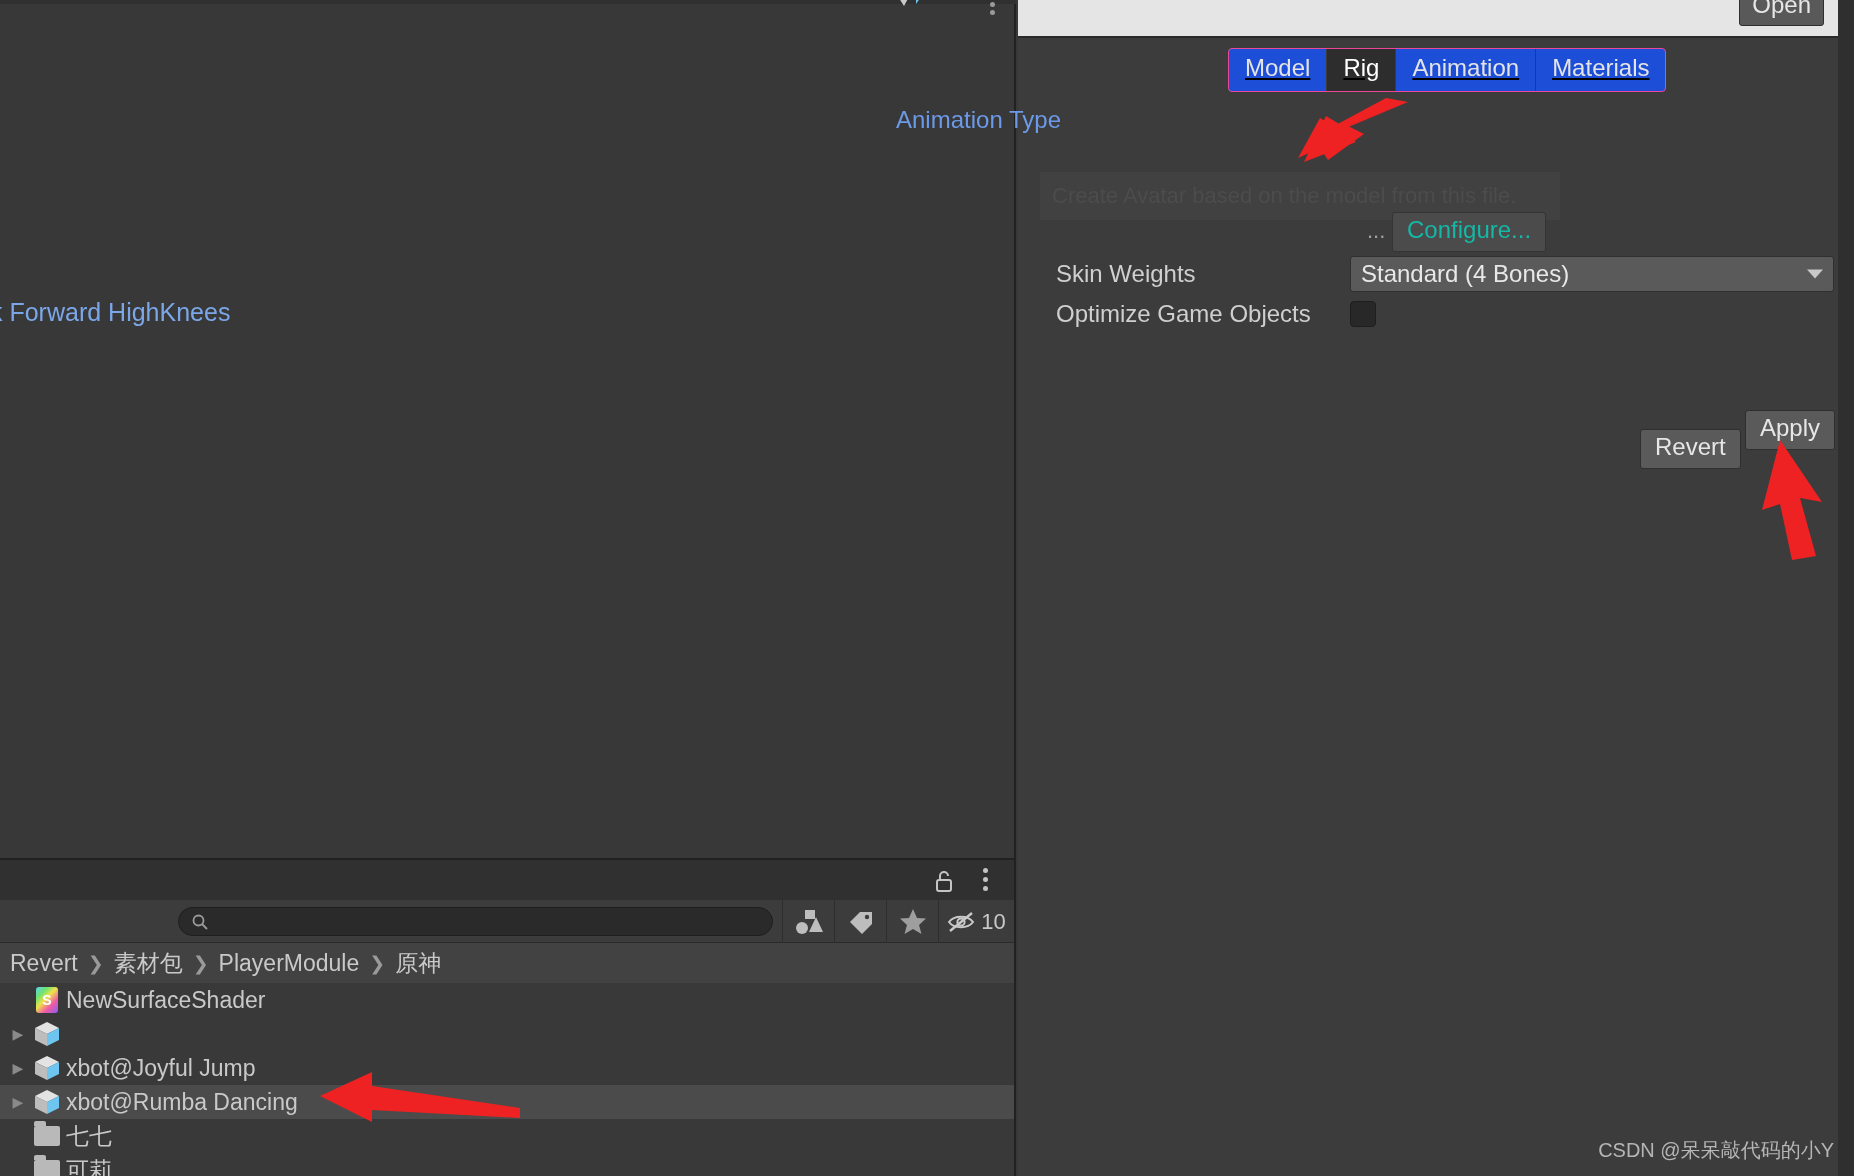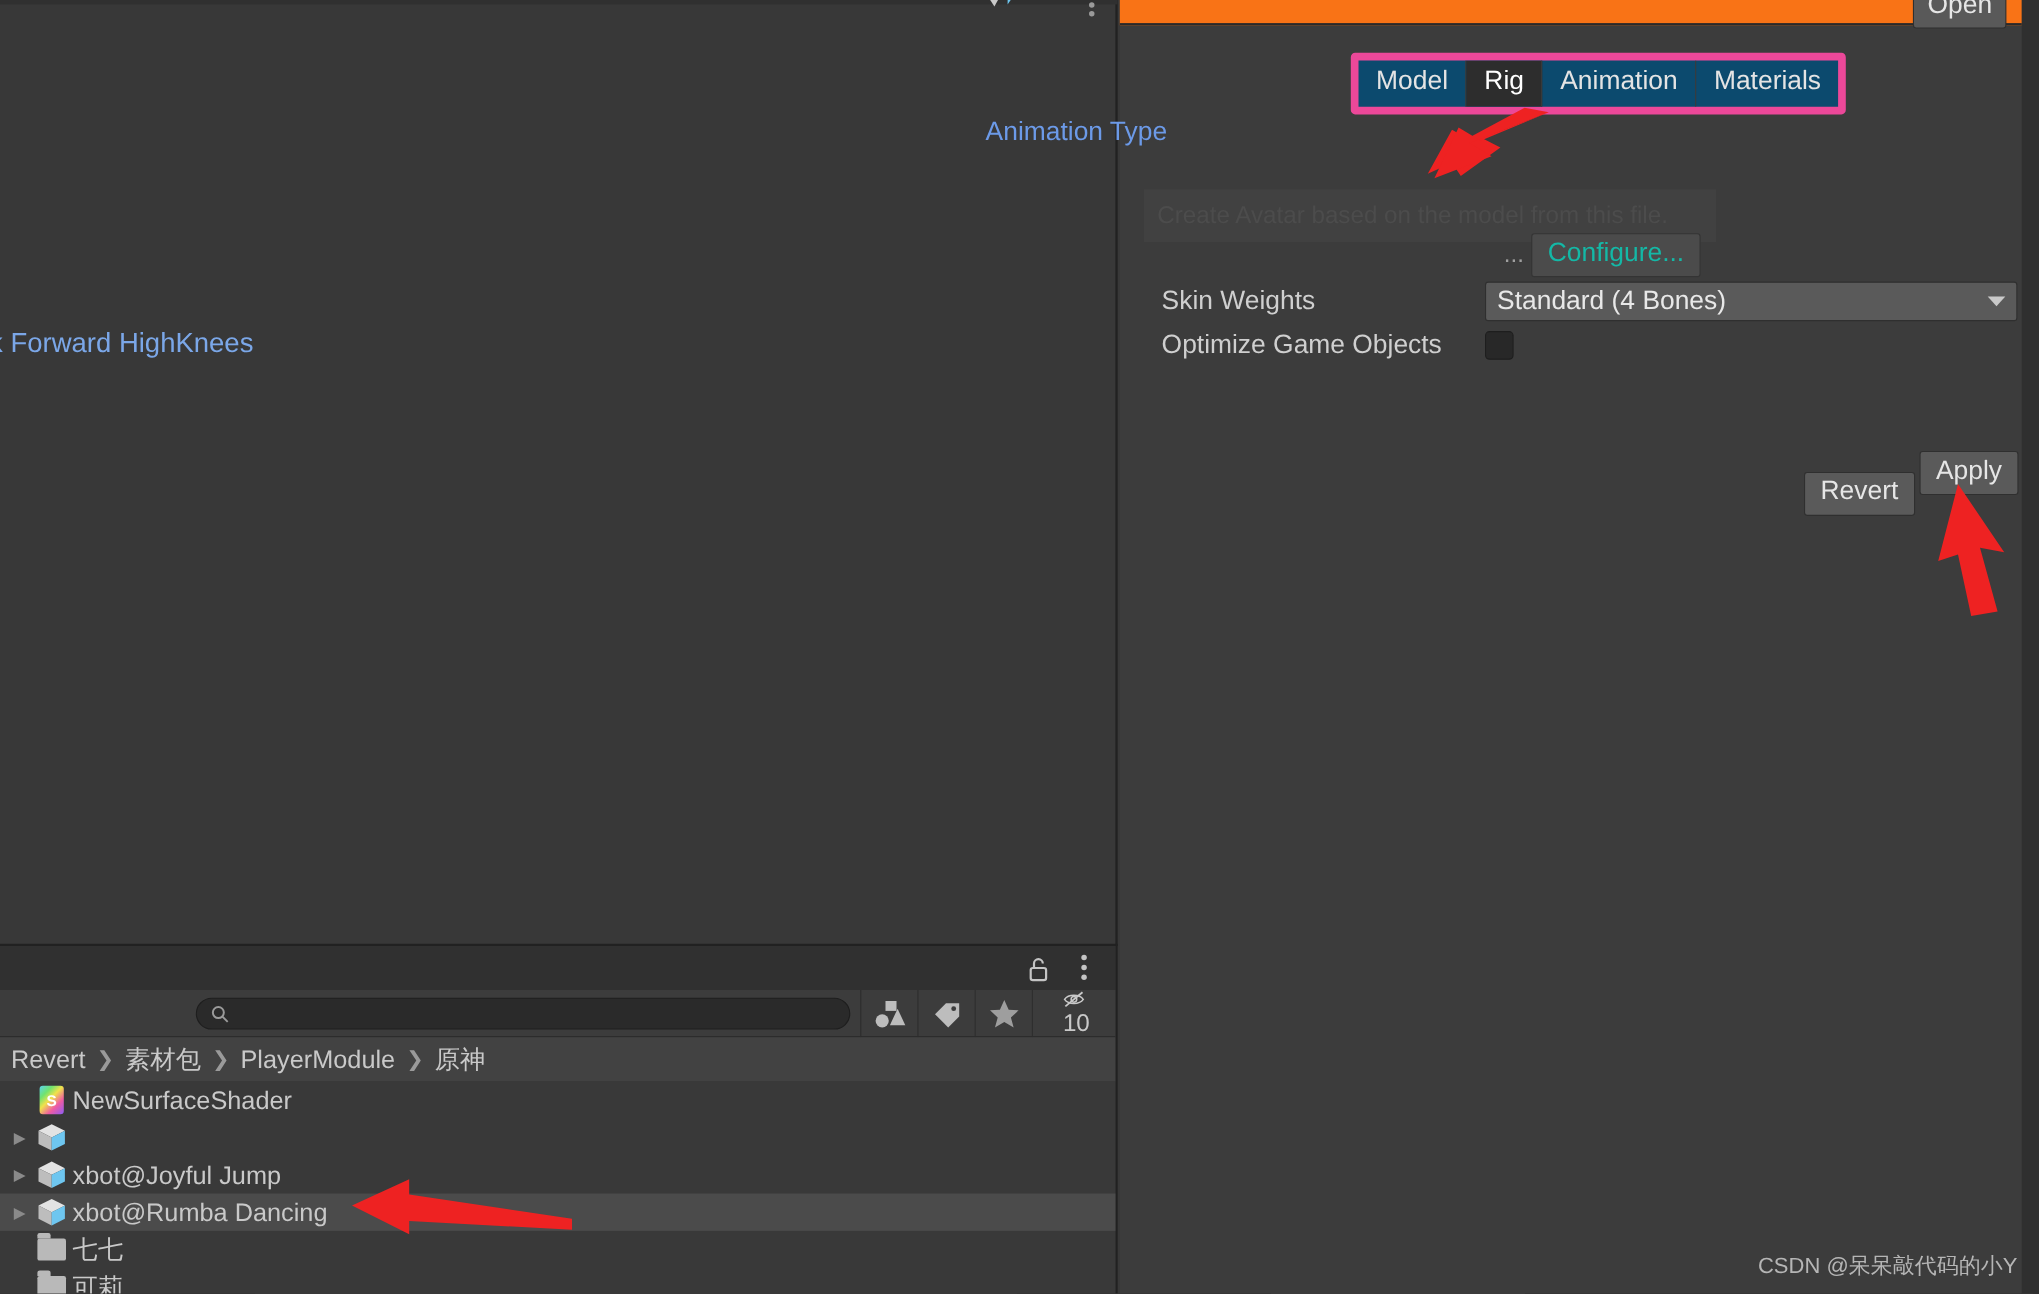--- a/index.html
+++ b/index.html
@@ -63,21 +63,21 @@
     font-family: "Liberation Sans", sans-serif;
   }
   .filter-btn {
     position: absolute; top: 40px; height: 43px;
     display: flex; align-items: center; justify-content: center;
     border-left: 1px solid #2d2d2d;
   }
   .fb1 { left: 782px; width: 52px; }
   .fb2 { left: 834px; width: 52px; }
   .fb3 { left: 886px; width: 52px; }
-  .fb4 { left: 938px; width: 76px; flex-direction: column; }
+  .fb4 { left: 938px; width: 76px; }
   .hidden-count { font-size: 22px; color: #c9c9c9; margin-left: 4px; }
 
   .breadcrumb {
     position: absolute; left: 0; top: 83px; width: 1014px; height: 40px;
     background: #424242;
     display: flex; align-items: center; padding-left: 10px;
     font-size: 23px; color: #c9c9c9;
   }
   .crumb-sep { margin: 0 10px; color: #9a9a9a; font-size: 19px; }
 
@@ -117,36 +117,36 @@
   
   .inspector {
     position: absolute; left: 1018px; top: 0; width: 820px; height: 1176px;
     background: #3c3c3c;
   }
   .insp-right-strip {
     position: absolute; left: 1838px; top: 0; width: 16px; height: 1176px;
     background: #2f2f2f;
   }
   .insp-header {
-    position: absolute; left: 0; top: 0; width: 820px; height: 23px;
-    background: #f97316; border-bottom: 2px solid #2a2a2a;
+    position: absolute; left: 0; top: 0; width: 820px; height: 38px;
+    background: #e5e5e5; border-bottom: 2px solid #2a2a2a;
   }
   .open-btn {
     position: absolute; right: 14px; top: -12px;
     background: #595959; border: 1px solid #2f2f2f; border-radius: 3px;
     color: #e6e6e6; font-size: 24px; padding: 2px 12px 6px;
   }
   .model-thumb {
     position: absolute; left: -128px; top: -16px; width: 52px; height: 30px;
   }
 
   .tabs {
     position: absolute; left: 210px; top: 48px;
-    display: flex; background: #0c4a6e; border-radius: 4px;
-    border: 7px solid #ec4899; overflow: hidden;
+    display: flex; background: #1d4ed8; border-radius: 4px;
+    border: 1px solid #ec4899; overflow: hidden; text-decoration: underline;
   }
   .tab {
     font-size: 24px; color: #e4e4e4; padding: 5px 16px 9px;
     border-right: 1px solid #3b3b3b;
   }
   .tab:last-child { border-right: none; }
   .tab.active { background: #2d2d2d; color: #ffffff; }
 
   .row { position: absolute; left: 0; width: 820px; display: flex; align-items: center; }
   .lbl { font-size: 24px; color: #cfcfcf; }

